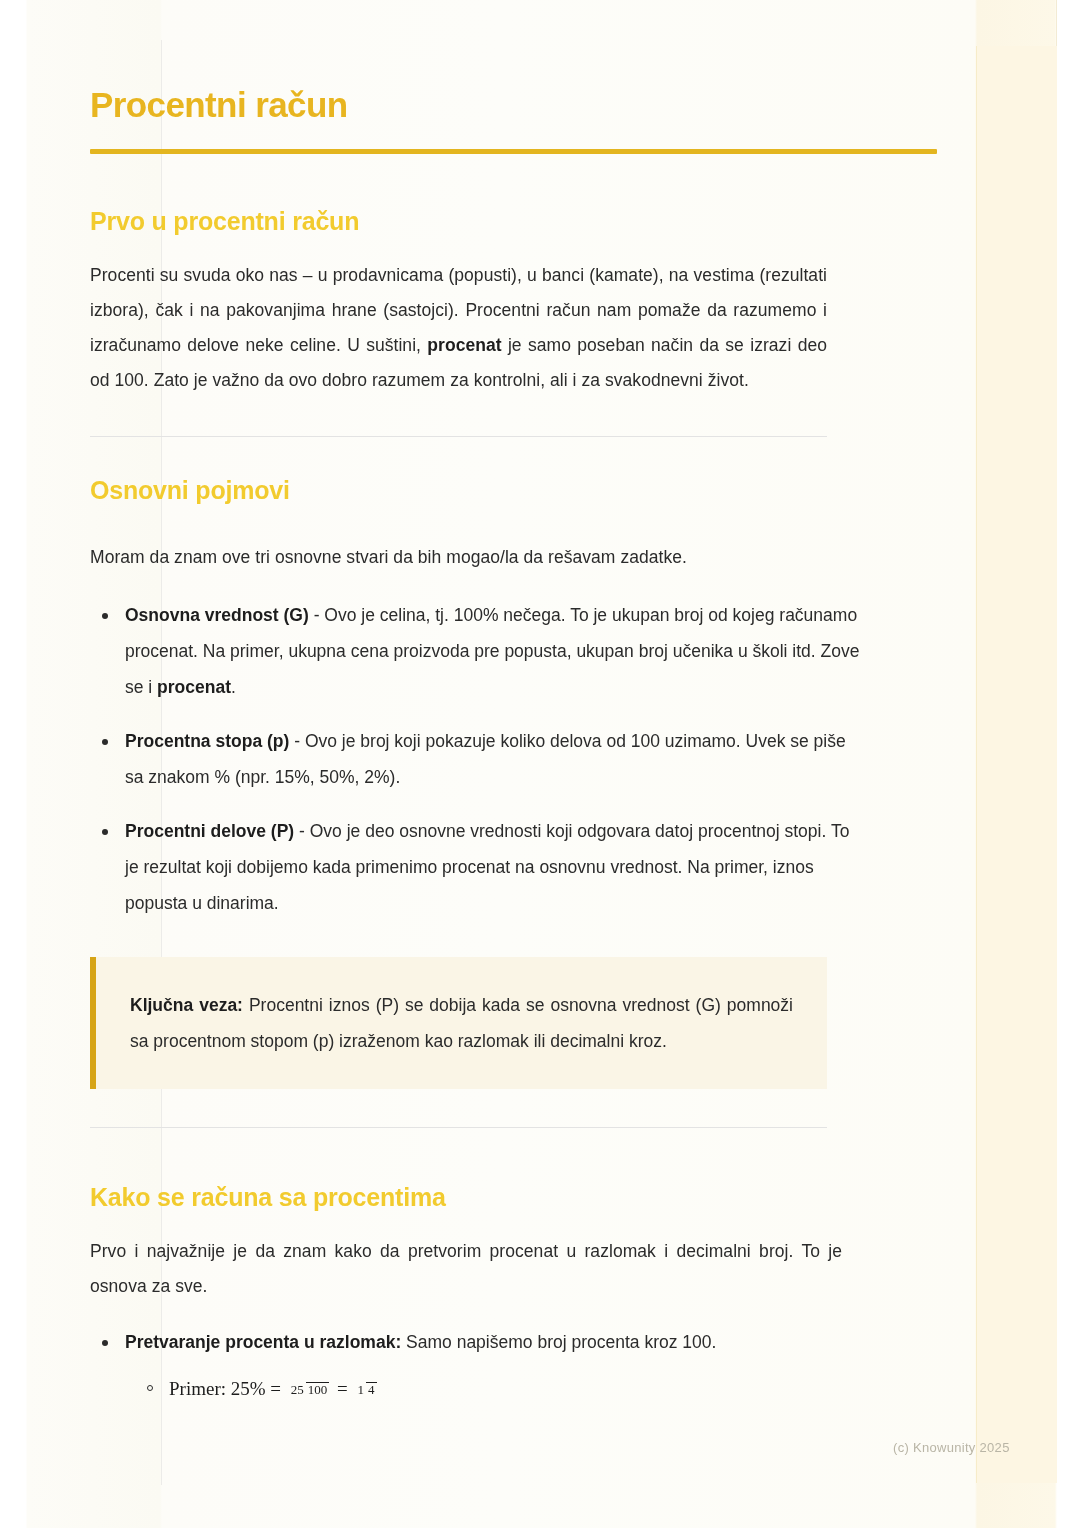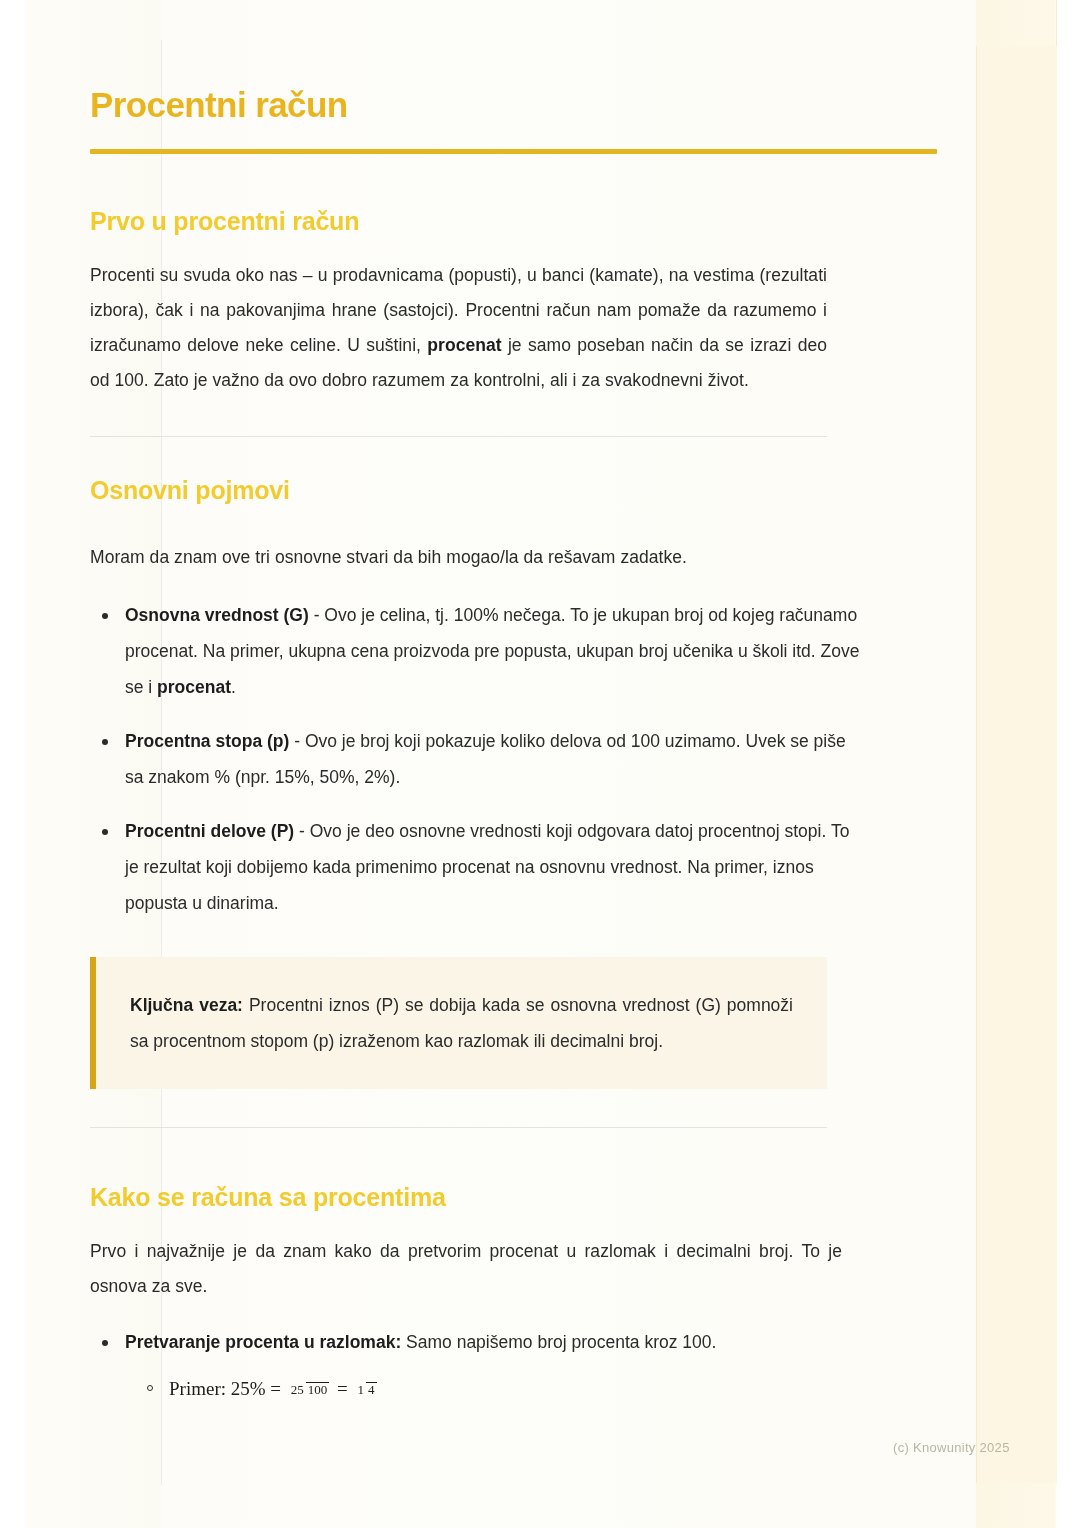--- a/index.html
+++ b/index.html
@@ -271,21 +271,21 @@
       <li>
         <b>Procentna stopa (p)</b><span> - Ovo je broj koji pokazuje koliko delova od 100 uzimamo. Uvek se piše sa znakom % (npr. 15%, 50%, 2%).</span>
       </li>
       <li>
         <b>Procentni delove (P)</b><span> - Ovo je deo osnovne vrednosti koji odgovara datoj procentnoj stopi. To je rezultat koji dobijemo kada primenimo procenat na osnovnu vrednost. Na primer, iznos popusta u dinarima.</span>
       </li>
     </ul>
 
     <div id="callout">
       <p id="callout-text">
-        <b>Ključna veza:</b><span> Procentni iznos (P) se dobija kada se osnovna vrednost (G) pomnoži sa procentnom stopom (p) izraženom kao razlomak ili decimalni broj.</span>
+        <b>Ključna veza:</b><span> Procentni iznos (P) se dobija kada se osnovna vrednost (G) pomnoži sa procentnom stopom (p) izraženom kao razlomak ili decimalni kroz.</span>
       </p>
     </div>
 
     <div class="divider" id="divider-2"></div>
 
     <h2 class="section-heading" id="sec-kako" style="margin-top:54px;">Kako se računa sa procentima</h2>
 
     <p class="para" id="para-kako">Prvo i najvažnije je da znam kako da pretvorim procenat u razlomak i decimalni broj. To je osnova za sve.</p>
 
     <ul class="bullets" id="list-racun">

